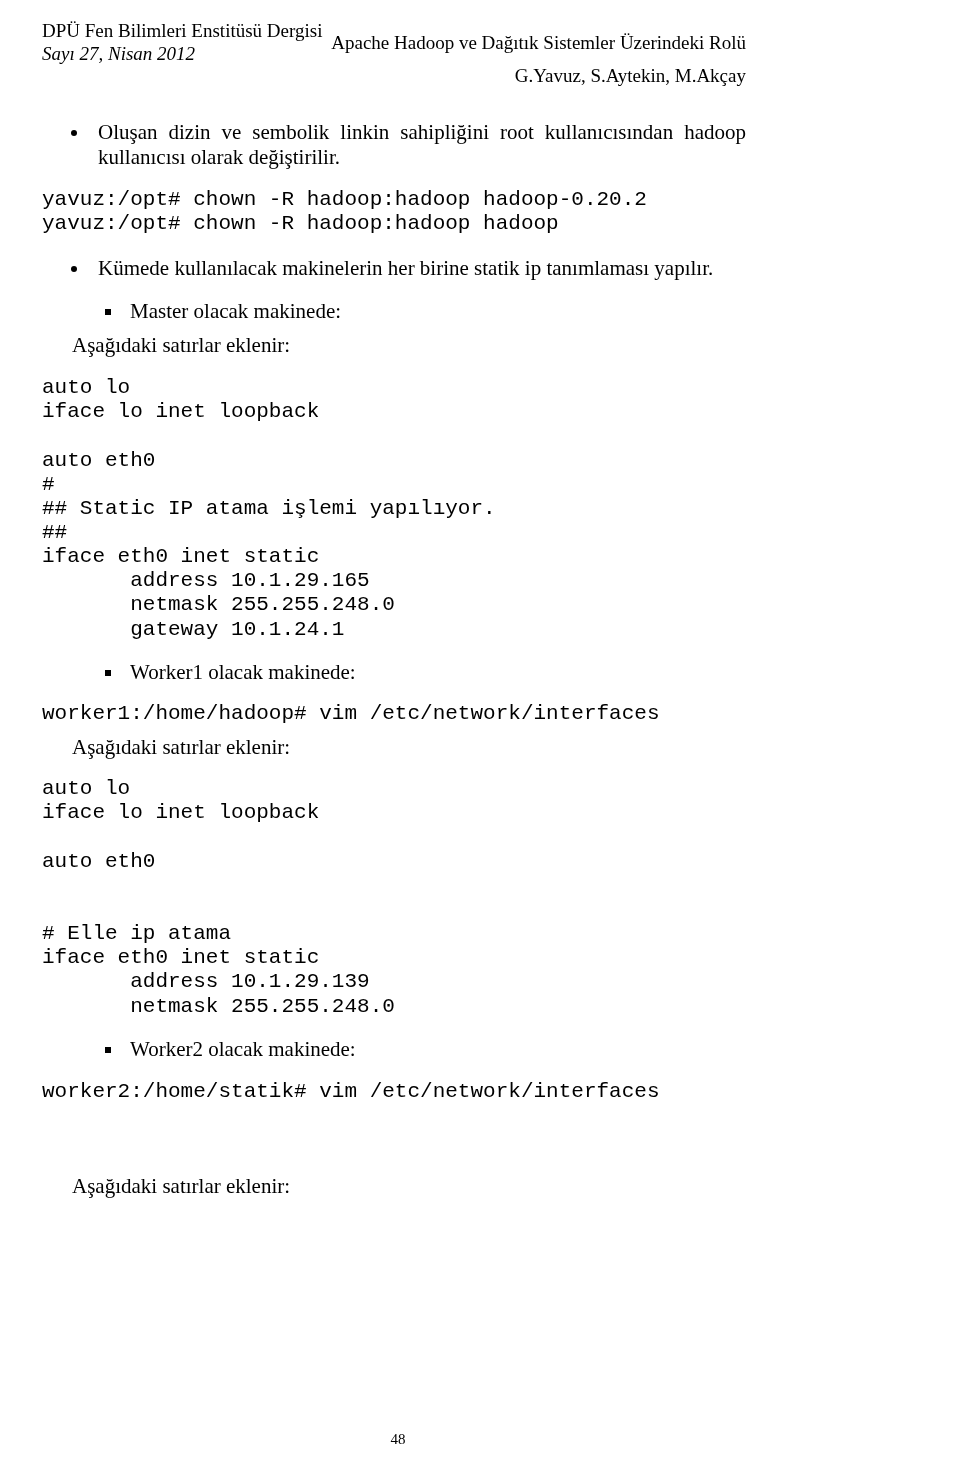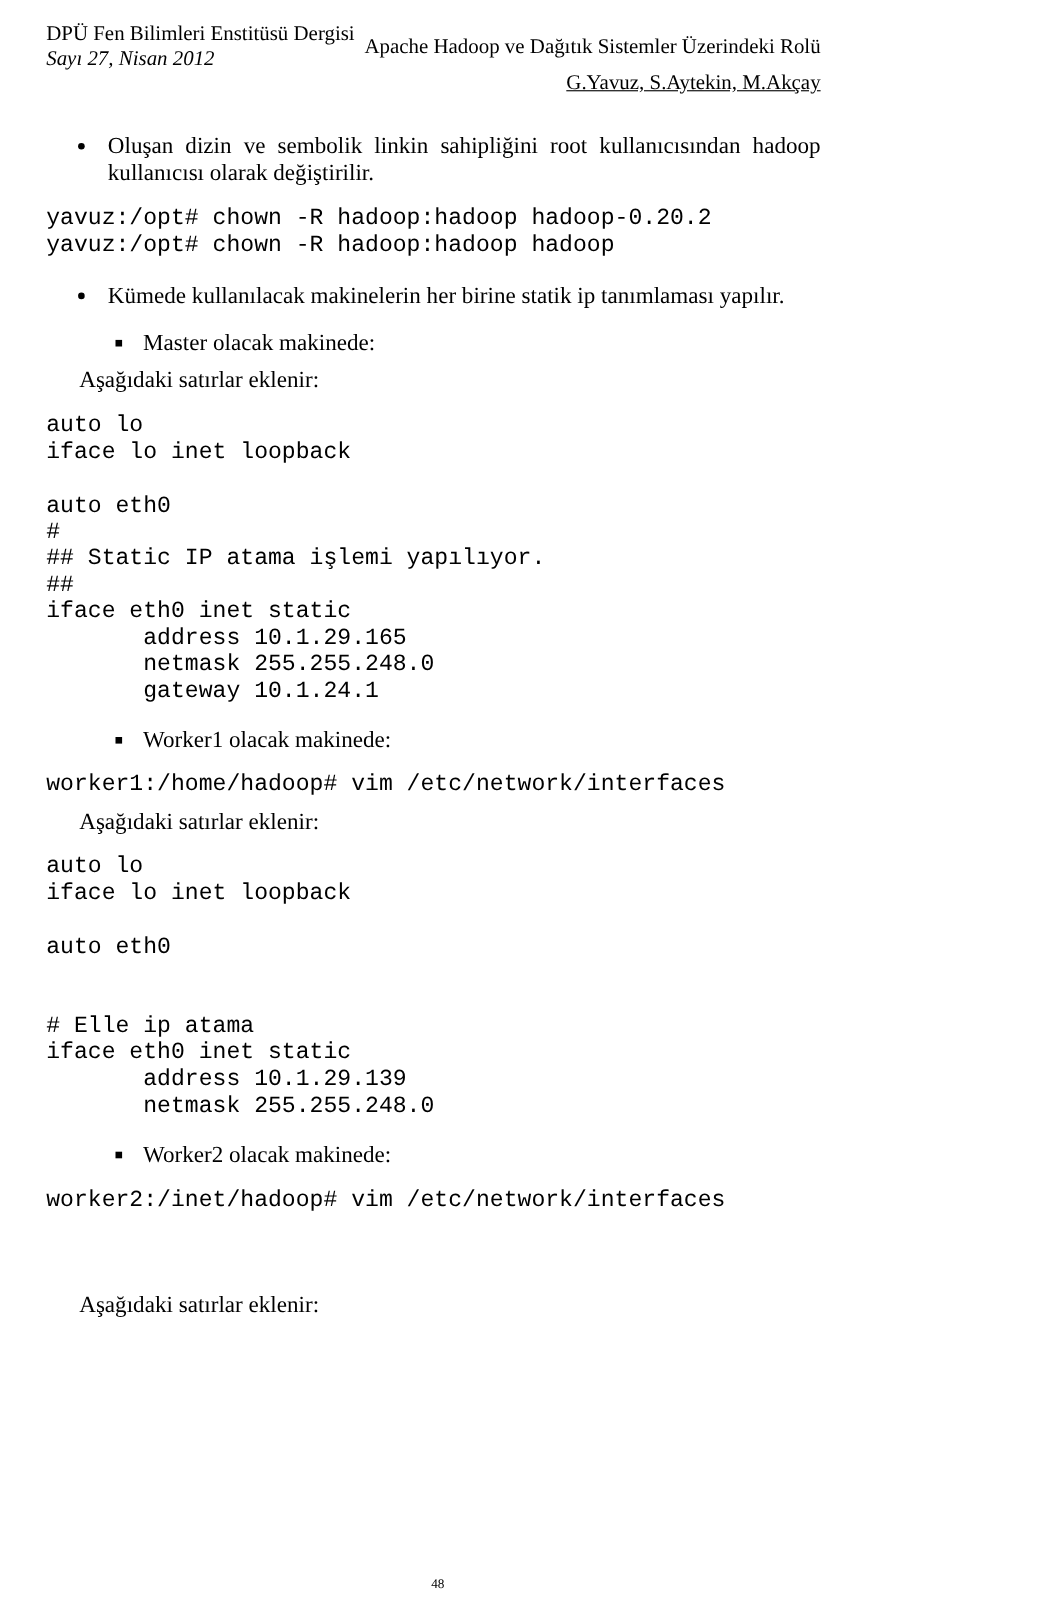--- a/index.html
+++ b/index.html
@@ -19,21 +19,21 @@
     box-sizing: border-box;
   }
   .hdr {
     position: absolute;
     font-size: 19px;
     line-height: 1.2;
   }
   .hdr-left-1 { top: 20px; left: 42px; }
   .hdr-left-2 { top: 43px; left: 42px; font-style: italic; }
   .hdr-right-1 { top: 20px; right: 50px; text-align: right; margin-top: 12px; }
-  .hdr-right-2 { top: 65px; right: 50px; text-align: right; text-decoration: underline; }
+  .hdr-right-2 { top: 65px; right: 50px; text-align: right; }
 
   .content {
     position: absolute;
     top: 100px;
     left: 42px;
     right: 50px;
     bottom: 60px;
     font-size: 21px;
     line-height: 1.18;
   }
@@ -66,21 +66,21 @@
   }
   .para {
     margin: 8px 0 8px 30px;
   }
   .pnum {
     position: absolute;
     bottom: 26px;
     left: 0;
     width: 100%;
     text-align: center;
-    font-size: 12px;
+    font-size: 15px;
   }
   .gap-lg { height: 54px; }
   .gap-md { height: 48px; }
 </style>
 </head>
 <body>
 <div class="page">
 
   <div class="hdr hdr-left-1">DPÜ Fen Bilimleri Enstitüsü Dergisi</div>
   <div class="hdr hdr-left-2">Sayı 27, Nisan 2012</div>
@@ -135,21 +135,21 @@
 
 # Elle ip atama
 iface eth0 inet static
        address 10.1.29.139
        netmask 255.255.248.0</div>
 
     <ul class="squares">
       <li>Worker2 olacak makinede:</li>
     </ul>
 
-    <div class="mono">worker2:/inet/hadoop# vim /etc/network/interfaces</div>
+    <div class="mono">worker2:/home/statik# vim /etc/network/interfaces</div>
 
     <div class="gap-lg"></div>
 
     <div class="para">Aşağıdaki satırlar eklenir:</div>
 
     <div class="gap-md"></div>
 
   </div>
 
   <div class="pnum">48</div>

